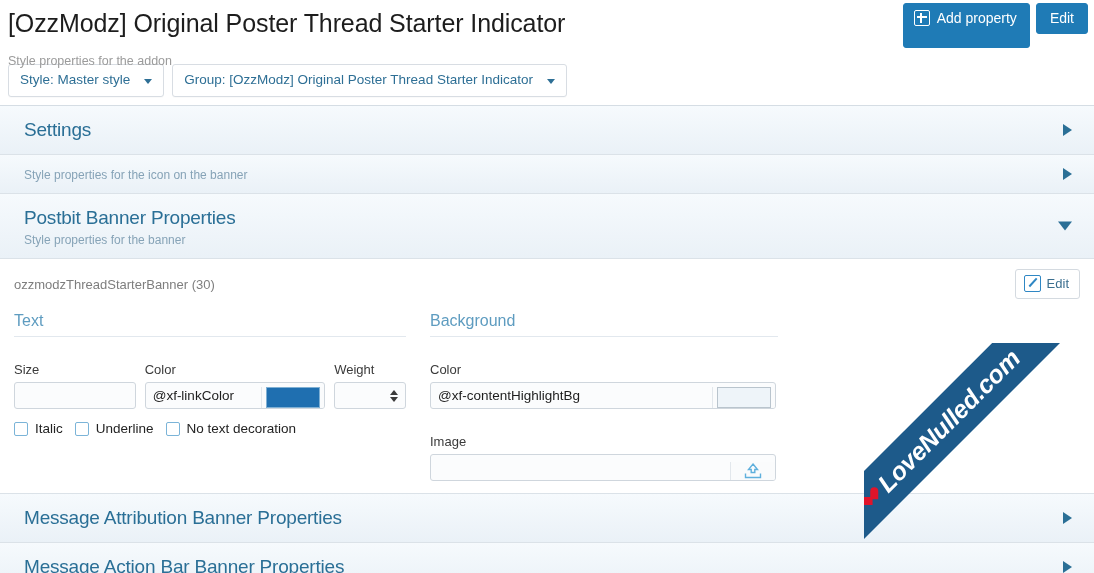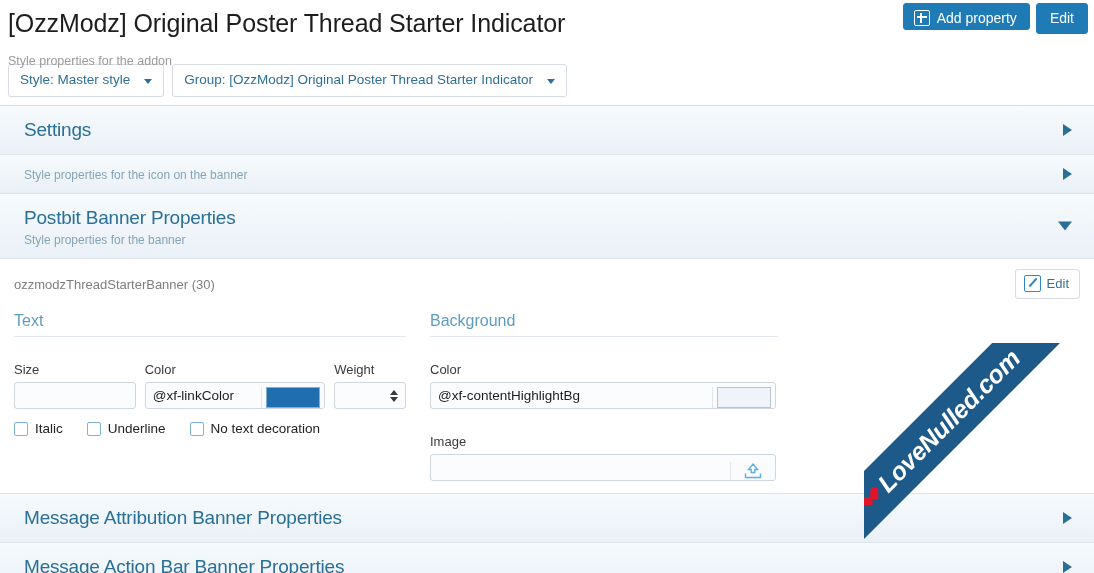--- a/index.html
+++ b/index.html
@@ -52,21 +52,21 @@
     display: flex;
     gap: 6px;
     align-items: flex-start;
   }
   .btn-primary {
     background: #1f7bb6;
     color: #ffffff;
     border: 1px solid #1f7bb6;
     border-radius: 3px;
     font-size: 14px;
-    padding: 6px 12px 3px 10px;
+    padding: 6px 12px 21px 10px;
     display: inline-flex;
     align-items: center;
     gap: 7px;
     cursor: pointer;
     line-height: 16px;
     font-family: "Liberation Sans", sans-serif;
   }
   .btn-primary.plain { padding: 6px 13px 7px 13px; }
   .icon-plus-box {
     width: 14px; height: 14px;
@@ -319,21 +319,21 @@
     display: block;
     width: 0; height: 0;
     border-left: 4px solid transparent;
     border-right: 4px solid transparent;
   }
   .spinner i.up { border-bottom: 5px solid #3b3b3b; }
   .spinner i.dn { border-top: 5px solid #3b3b3b; }
 
   .checks {
     display: flex;
-    gap: 24px;
+    gap: 12px;
     margin-top: 12px;
     align-items: center;
   }
   .check {
     display: inline-flex;
     align-items: center;
     gap: 7px;
     font-size: 13.5px;
     color: #232323;
     cursor: pointer;

